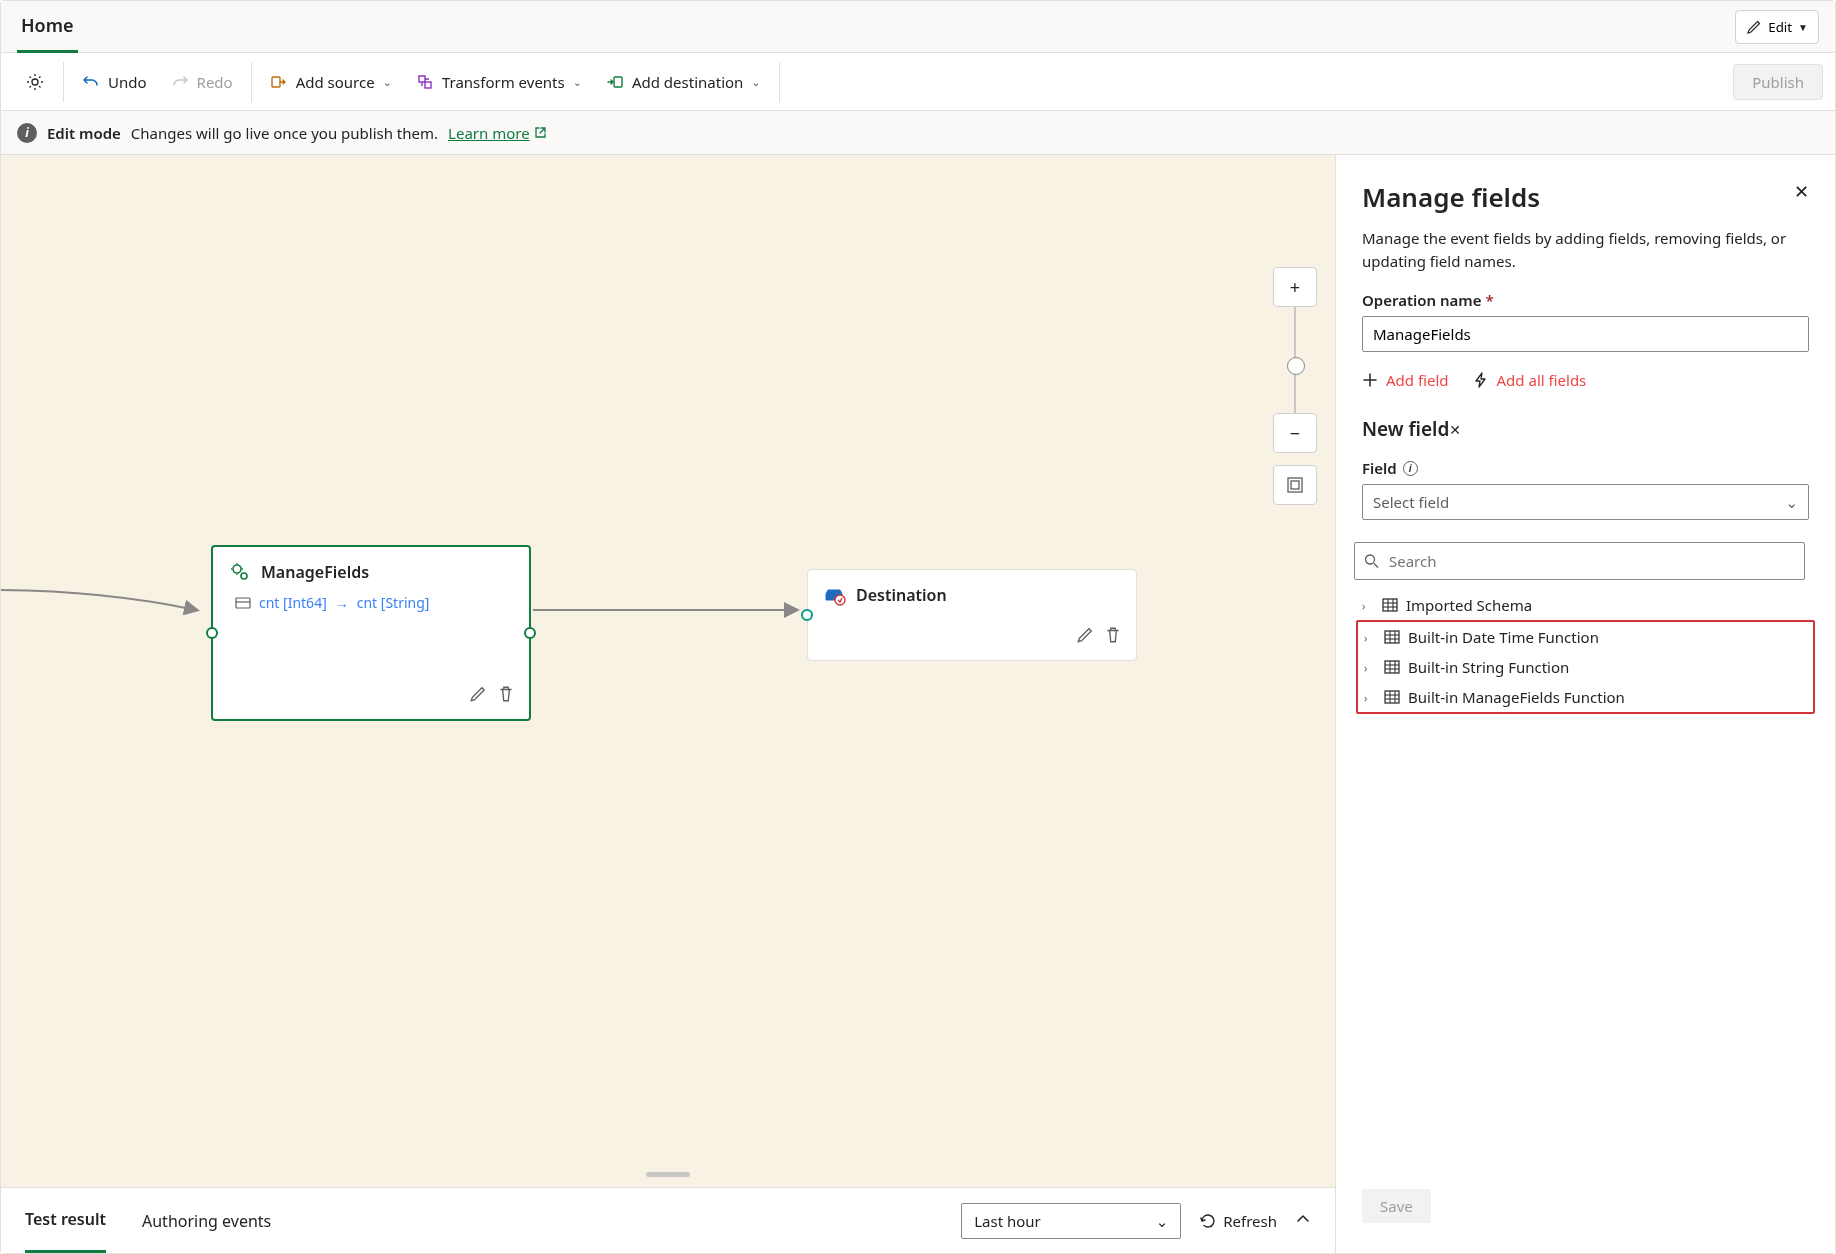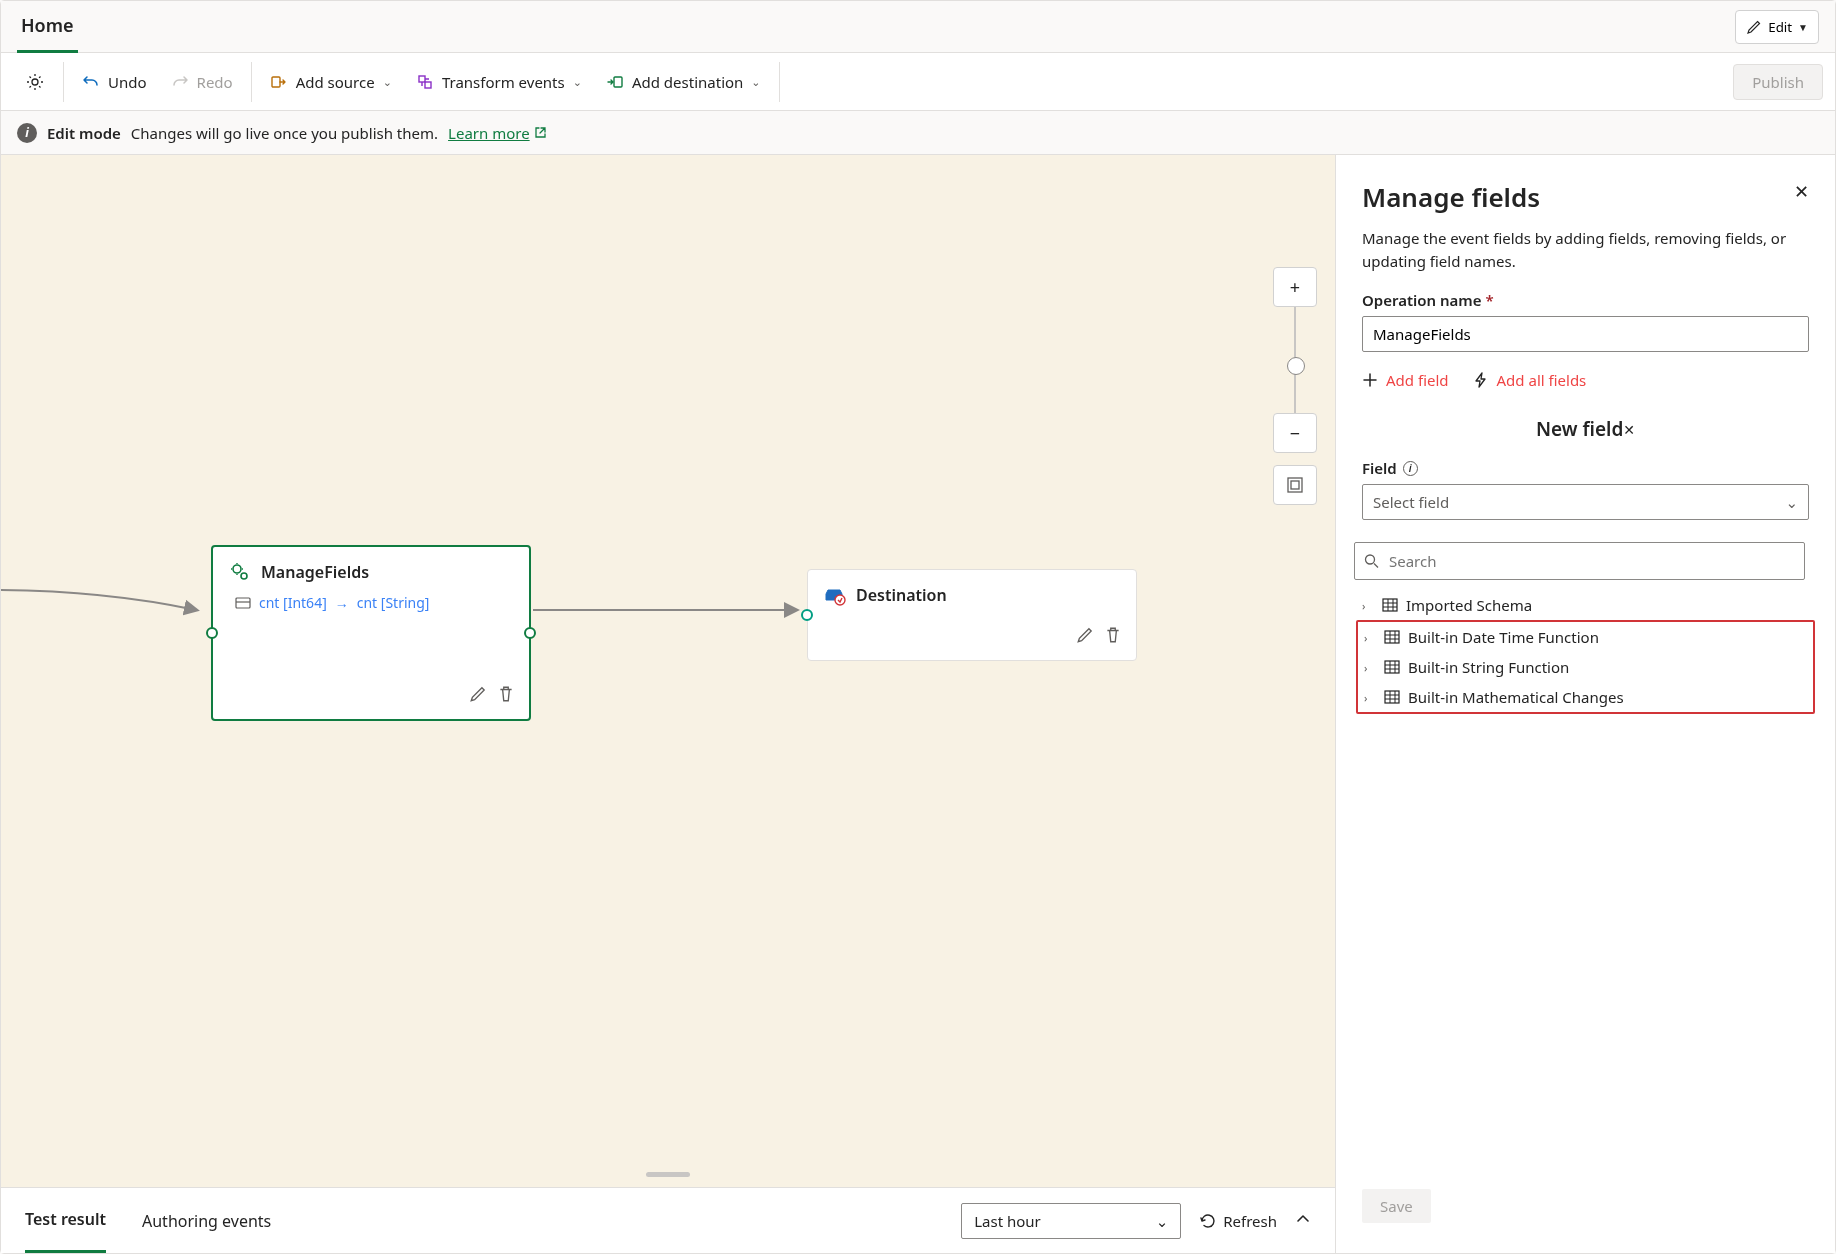--- a/index.html
+++ b/index.html
@@ -60,21 +60,21 @@
   .sp-head { padding: 24px 26px 8px 26px; display: flex; justify-content: space-between; align-items: start; }
   .sp-head h2 { font-size: 26px; font-weight: 600; }
   .sp-head .close { font-size: 18px; cursor: pointer; color: #242424; }
   .sp-desc { padding: 4px 26px 18px 26px; font-size: 15px; color: #242424; line-height: 1.5; }
   .sp-label { padding: 0 26px; font-size: 15px; font-weight: 600; display: flex; gap: 4px; }
   .sp-label .req { color: #a4262c; }
   .sp-input, .sp-select { margin: 6px 26px 14px 26px; }
   .sp-input input, .sp-select select, .sp-select .selbox { width: 100%; height: 36px; border: 1px solid #8a8886; border-radius: 2px; padding: 0 10px; font-size: 15px; background: #fff; }
   .sp-actions { padding: 4px 26px 16px 26px; display: flex; gap: 24px; }
   .sp-actions button { border: none; background: transparent; display: flex; align-items: center; gap: 8px; font-size: 15px; cursor: pointer; color: #ef4444; }
-  .sp-subhead { padding: 10px 26px 6px 26px; display: flex; justify-content: center; align-items: center; }
+  .sp-subhead { padding: 10px 26px 6px 26px; display: flex; justify-content: flex-start; align-items: center; }
   .sp-subhead h3 { font-size: 19px; font-weight: 600; }
   .sp-fieldlabel { padding: 10px 26px 0 26px; font-size: 15px; font-weight: 600; display: flex; align-items: center; gap: 6px; }
   .sp-fieldlabel .infoico { width: 15px; height: 15px; border: 1px solid #605e5c; border-radius: 50%; display: inline-flex; align-items: center; justify-content: center; font-size: 10px; font-style: italic; }
   .selbox { display: flex; align-items: center; justify-content: space-between; cursor: pointer; color: #605e5c; }
   .sp-search { margin: 8px 30px 6px 18px; position: relative; }
   .sp-search input { width: 100%; height: 38px; border: 1px solid #8a8886; border-radius: 2px; padding: 0 10px 0 34px; font-size: 15px; }
   .sp-search .sico { position: absolute; left: 10px; top: 50%; transform: translateY(-50%); color: #605e5c; }
   .sp-tree { padding: 4px 20px; }
   .sp-tree .item { display: flex; align-items: center; gap: 8px; padding: 5px 6px; font-size: 15px; color: #242424; cursor: pointer; }
   .sp-tree .item .chev { font-size: 11px; color: #605e5c; width: 12px; }
@@ -416,21 +416,21 @@
             <span class="chev">›</span>
             <span class="tico svgico">
               <svg width="16" height="14" viewBox="0 0 16 14">
                   <rect x="1" y="1" width="14" height="12" fill="none" stroke="#242424" stroke-width="1.2"></rect>
                   <line x1="1" y1="5" x2="15" y2="5" stroke="#242424"></line>
                   <line x1="1" y1="9" x2="15" y2="9" stroke="#242424"></line>
                   <line x1="6" y1="1" x2="6" y2="13" stroke="#242424"></line>
                   <line x1="11" y1="1" x2="11" y2="13" stroke="#242424"></line>
                 </svg>
             </span>
-            <span>Built-in Mathematical Changes</span>
+            <span>Built-in ManageFields Function</span>
           </div>
         </div>
       </div>
 
       <div class="sp-footer">
         <button>Save</button>
       </div>
     </div>
   </div>
 </div>

